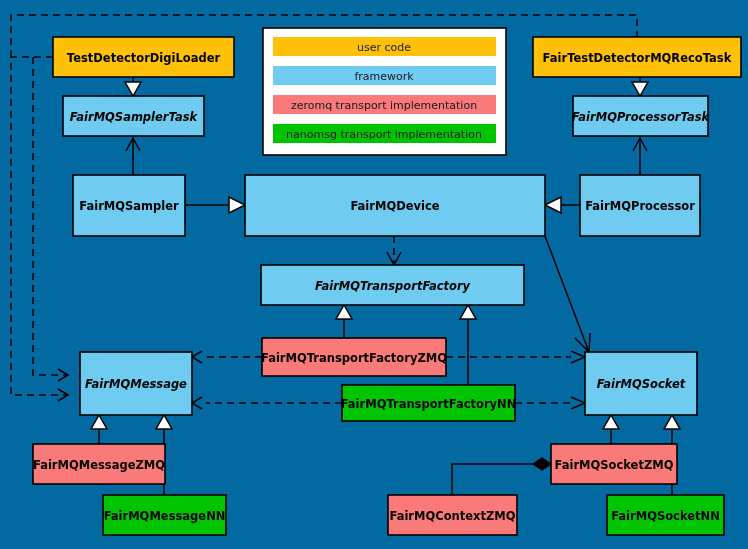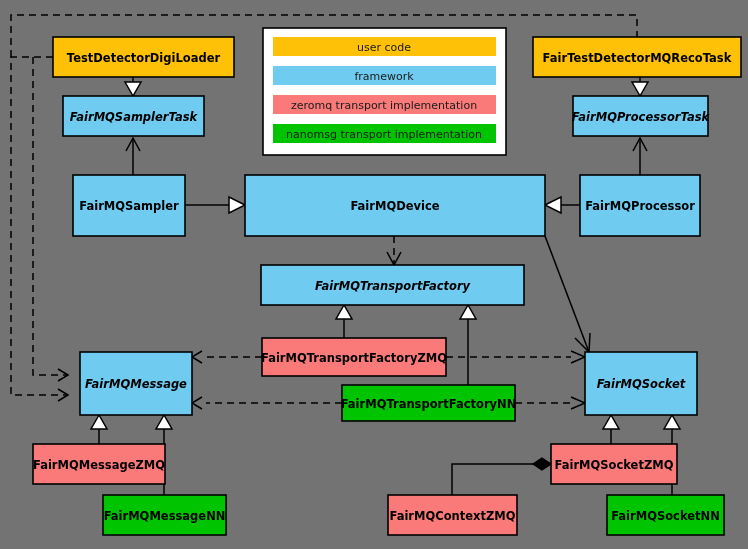--- a/index.html
+++ b/index.html
@@ -7,21 +7,21 @@
     padding: 0;
     background: #ffffff;
   }
   body {
     font-family: "DejaVu Sans", sans-serif;
   }
   #diagram-root {
     position: relative;
     width: 748px;
     height: 549px;
-    background: #737373;
+    background: #0369a1;
     overflow: hidden;
   }
   svg.diagram-canvas {
     position: absolute;
     left: 0;
     top: 0;
     width: 748px;
     height: 549px;
   }
   .node-rect {

